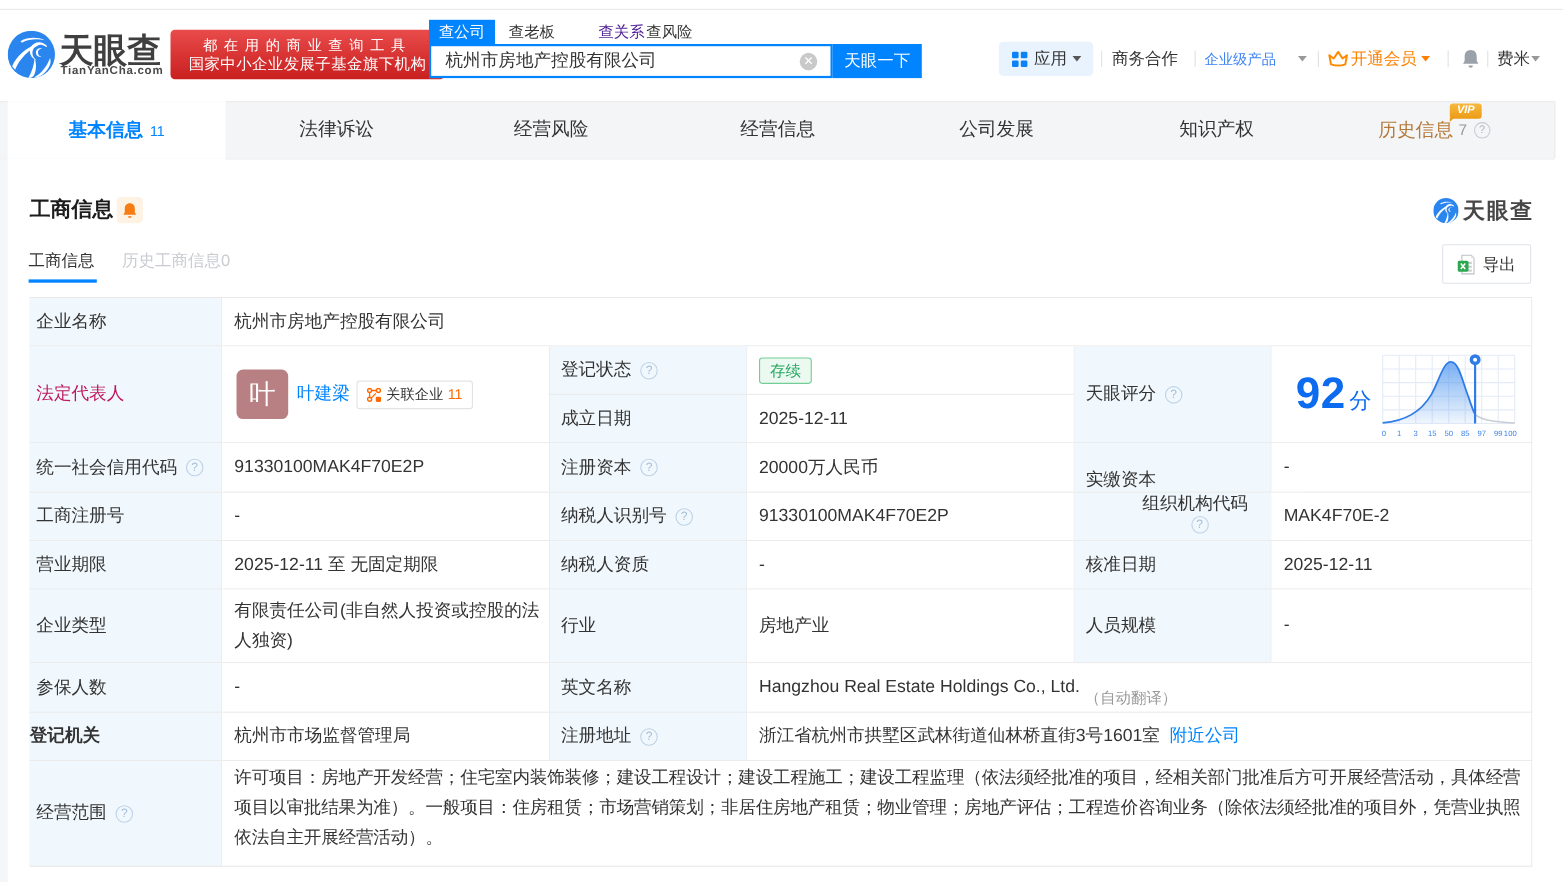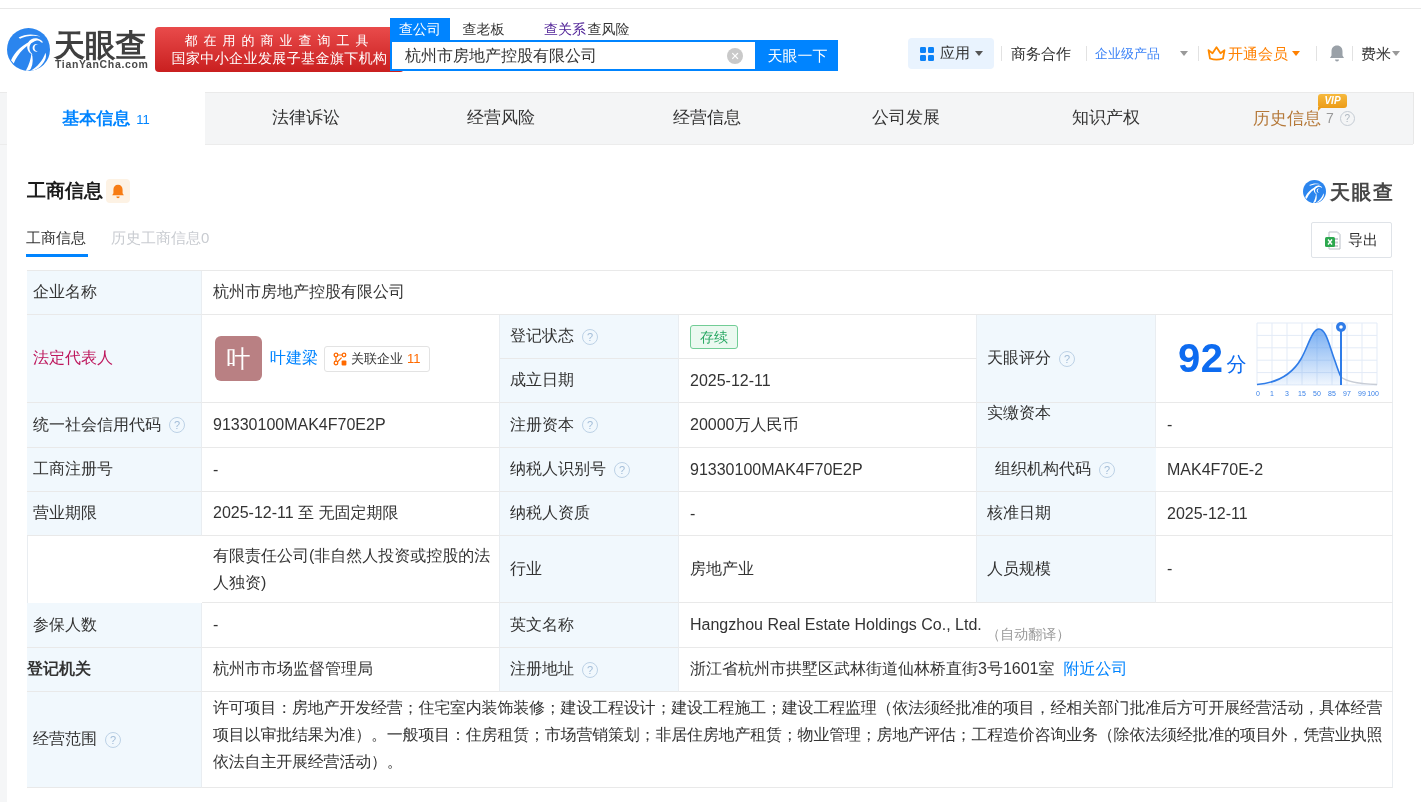--- a/index.html
+++ b/index.html
@@ -201,50 +201,53 @@
 <div class="abs" style="left:27px;top:403px;width:175px;height:45px;background:#f1f8fd;border-bottom:1px solid #e9e9e9;border-right:1px solid #e9edf1;display:flex;align-items:center;padding-left:6px;font-size:16px;color:#333;">
       <span>统一社会信用代码</span>
       <span style="display:inline-block;width:16px;height:16px;border-radius:50%;border:1px solid #bdd2e6;color:#a3bdd8;font-size:11px;line-height:15px;text-align:center;margin-left:8px;flex:none;">?</span>
     </div>
 <div class="abs" style="left:202px;top:403px;width:298px;height:45px;background:#fff;border-bottom:1px solid #e9e9e9;border-right:1px solid #e9edf1;display:flex;align-items:center;padding-left:11px;font-size:16px;color:#333;">91330100MAK4F70E2P</div>
 <div class="abs" style="left:500px;top:403px;width:179px;height:45px;background:#f1f8fd;border-bottom:1px solid #e9e9e9;border-right:1px solid #e9edf1;display:flex;align-items:center;padding-left:10px;font-size:16px;color:#333;">
       <span>注册资本</span>
       <span style="display:inline-block;width:16px;height:16px;border-radius:50%;border:1px solid #bdd2e6;color:#a3bdd8;font-size:11px;line-height:15px;text-align:center;margin-left:8px;flex:none;">?</span>
     </div>
 <div class="abs" style="left:679px;top:403px;width:298px;height:45px;background:#fff;border-bottom:1px solid #e9e9e9;border-right:1px solid #e9edf1;display:flex;align-items:center;padding-left:11px;font-size:16px;color:#333;">20000万人民币</div>
-<div class="abs" style="left:977px;top:403px;width:179px;height:45px;background:#f1f8fd;border-bottom:1px solid #e9e9e9;border-right:1px solid #e9edf1;display:flex;align-items:flex-start;padding-left:10px;font-size:16px;color:#333;">
+<div class="abs" style="left:977px;top:403px;width:179px;height:45px;background:#f1f8fd;border-bottom:1px solid #e9e9e9;border-right:1px solid #e9edf1;display:flex;align-items:flex-end;padding-left:10px;font-size:16px;color:#333;">
       <span>实缴资本</span>
     </div>
 <div class="abs" style="left:1156px;top:403px;width:237px;height:45px;background:#fff;border-bottom:1px solid #e9e9e9;border-right:1px solid #e9edf1;display:flex;align-items:center;padding-left:11px;font-size:16px;color:#333;">-</div>
 <div class="abs" style="left:27px;top:448px;width:175px;height:44px;background:#f1f8fd;border-bottom:1px solid #e9e9e9;border-right:1px solid #e9edf1;display:flex;align-items:center;padding-left:6px;font-size:16px;color:#333;">
       <span>工商注册号</span>
     </div>
 <div class="abs" style="left:202px;top:448px;width:298px;height:44px;background:#fff;border-bottom:1px solid #e9e9e9;border-right:1px solid #e9edf1;display:flex;align-items:center;padding-left:11px;font-size:16px;color:#333;">-</div>
 <div class="abs" style="left:500px;top:448px;width:179px;height:44px;background:#f1f8fd;border-bottom:1px solid #e9e9e9;border-right:1px solid #e9edf1;display:flex;align-items:center;padding-left:10px;font-size:16px;color:#333;">
       <span>纳税人识别号</span>
       <span style="display:inline-block;width:16px;height:16px;border-radius:50%;border:1px solid #bdd2e6;color:#a3bdd8;font-size:11px;line-height:15px;text-align:center;margin-left:8px;flex:none;">?</span>
     </div>
 <div class="abs" style="left:679px;top:448px;width:298px;height:44px;background:#fff;border-bottom:1px solid #e9e9e9;border-right:1px solid #e9edf1;display:flex;align-items:center;padding-left:11px;font-size:16px;color:#333;">91330100MAK4F70E2P</div>
-<div class="abs" style="left:977px;top:448px;width:212px;height:44px;background:#f1f8fd;border-bottom:1px solid #e9e9e9;border-right:1px solid #e9edf1;display:flex;align-items:center;padding-left:18px;font-size:16px;color:#333;">
+<div class="abs" style="left:977px;top:448px;width:212px;height:44px;background:#f1f8fd;border-bottom:1px solid #e9e9e9;border-right:1px solid #e9edf1;display:flex;align-items:center;padding-left:8px;font-size:16px;color:#333;flex-direction:column;">
       <span>组织机构代码</span>
       <span style="display:inline-block;width:16px;height:16px;border-radius:50%;border:1px solid #bdd2e6;color:#a3bdd8;font-size:11px;line-height:15px;text-align:center;margin-left:8px;flex:none;">?</span>
     </div>
 <div class="abs" style="left:1156px;top:448px;width:237px;height:44px;background:#fff;border-bottom:1px solid #e9e9e9;border-right:1px solid #e9edf1;display:flex;align-items:center;padding-left:11px;font-size:16px;color:#333;">MAK4F70E-2</div>
 <div class="abs" style="left:27px;top:492px;width:175px;height:44px;background:#f1f8fd;border-bottom:1px solid #e9e9e9;border-right:1px solid #e9edf1;display:flex;align-items:center;padding-left:6px;font-size:16px;color:#333;">
       <span>营业期限</span>
     </div>
 <div class="abs" style="left:202px;top:492px;width:298px;height:44px;background:#fff;border-bottom:1px solid #e9e9e9;border-right:1px solid #e9edf1;display:flex;align-items:center;padding-left:11px;font-size:16px;color:#333;">2025-12-11 至 无固定期限</div>
 <div class="abs" style="left:500px;top:492px;width:179px;height:44px;background:#f1f8fd;border-bottom:1px solid #e9e9e9;border-right:1px solid #e9edf1;display:flex;align-items:center;padding-left:10px;font-size:16px;color:#333;">
       <span>纳税人资质</span>
     </div>
 <div class="abs" style="left:679px;top:492px;width:298px;height:44px;background:#fff;border-bottom:1px solid #e9e9e9;border-right:1px solid #e9edf1;display:flex;align-items:center;padding-left:11px;font-size:16px;color:#333;">-</div>
 <div class="abs" style="left:977px;top:492px;width:179px;height:44px;background:#f1f8fd;border-bottom:1px solid #e9e9e9;border-right:1px solid #e9edf1;display:flex;align-items:center;padding-left:10px;font-size:16px;color:#333;">
       <span>核准日期</span>
     </div>
 <div class="abs" style="left:1156px;top:492px;width:237px;height:44px;background:#fff;border-bottom:1px solid #e9e9e9;border-right:1px solid #e9edf1;display:flex;align-items:center;padding-left:11px;font-size:16px;color:#333;">2025-12-11</div>
+<div class="abs" style="left:27px;top:536px;width:175px;height:67px;background:#f1f8fd;border-bottom:1px solid #e9e9e9;border-right:1px solid #e9edf1;display:flex;align-items:center;padding-left:6px;font-size:16px;color:#333;">
+      <span>企业类型</span>
+    </div>
 <div class="abs" style="left:202px;top:536px;width:298px;height:67px;background:#fff;border-bottom:1px solid #e9e9e9;border-right:1px solid #e9edf1;display:flex;align-items:center;padding-left:11px;font-size:16px;color:#333;">
       <span style="line-height:27px;">有限责任公司(非自然人投资或控股的法<br>人独资)</span>
     </div>
 <div class="abs" style="left:500px;top:536px;width:179px;height:67px;background:#f1f8fd;border-bottom:1px solid #e9e9e9;border-right:1px solid #e9edf1;display:flex;align-items:center;padding-left:10px;font-size:16px;color:#333;">
       <span>行业</span>
     </div>
 <div class="abs" style="left:679px;top:536px;width:298px;height:67px;background:#fff;border-bottom:1px solid #e9e9e9;border-right:1px solid #e9edf1;display:flex;align-items:center;padding-left:11px;font-size:16px;color:#333;">房地产业</div>
 <div class="abs" style="left:977px;top:536px;width:179px;height:67px;background:#f1f8fd;border-bottom:1px solid #e9e9e9;border-right:1px solid #e9edf1;display:flex;align-items:center;padding-left:10px;font-size:16px;color:#333;">
       <span>人员规模</span>
     </div>

